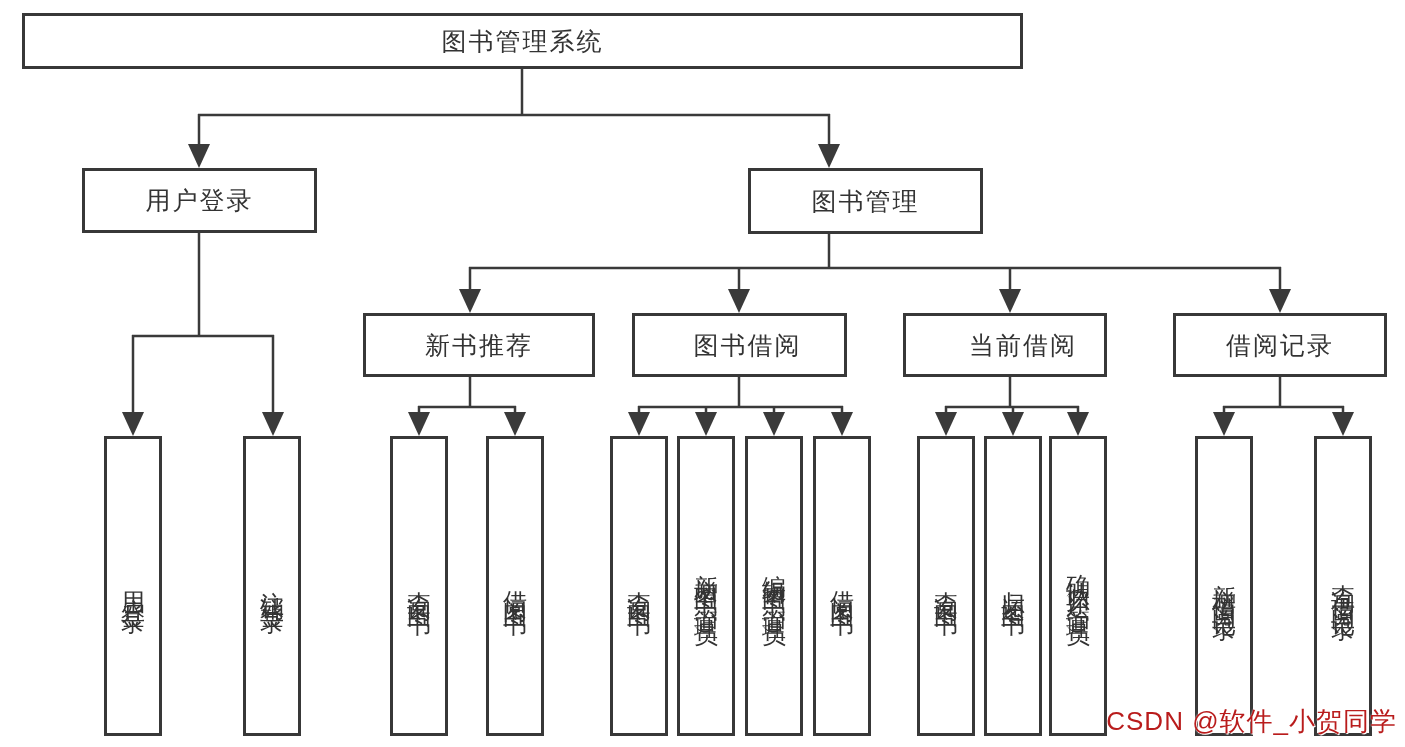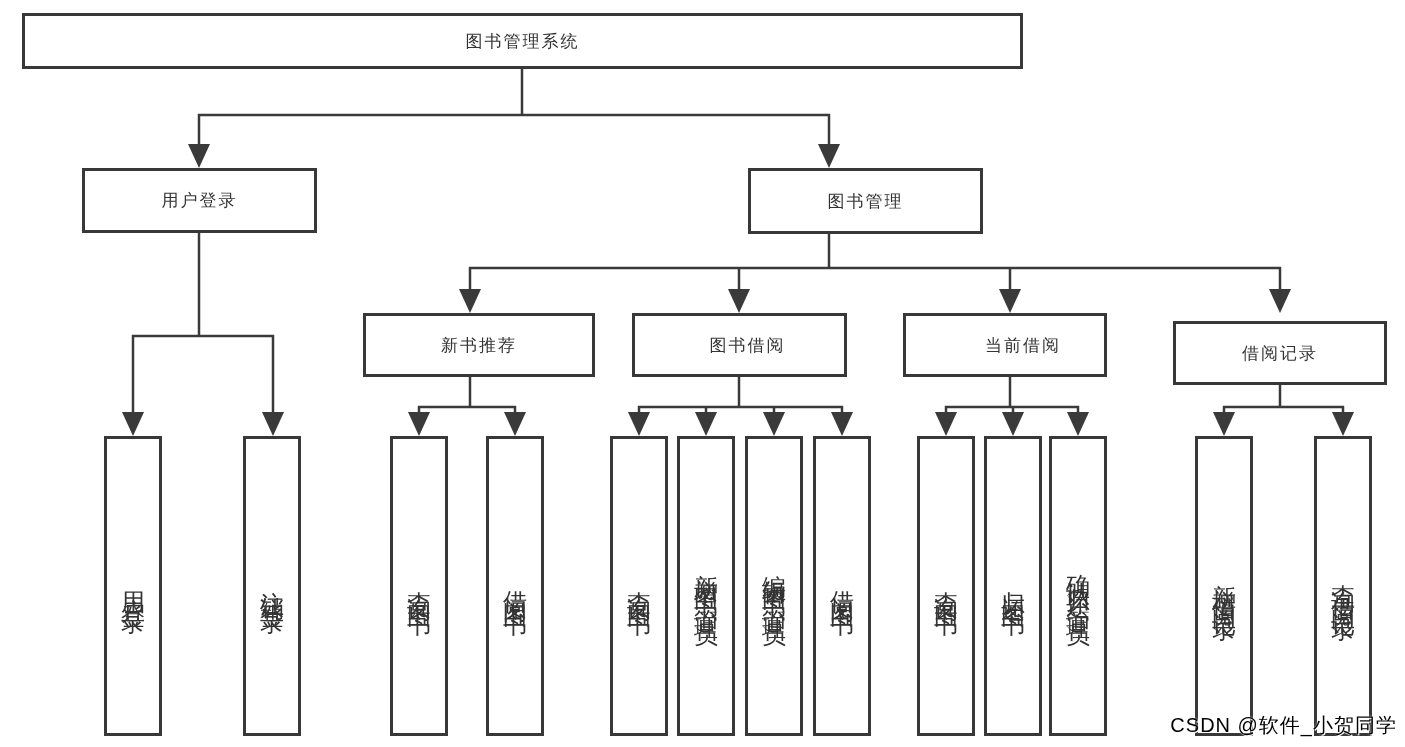--- a/index.html
+++ b/index.html
@@ -32,41 +32,41 @@
     position: absolute;
     border: 3px solid #383838;
     background: #ffffff;
     display: flex;
     align-items: center;
     justify-content: center;
     color: #333333;
     z-index: 2;
   }
   .node .hlabel {
-    font-size: 17px;
+    font-size: 25px;
     letter-spacing: 2px;
     white-space: nowrap;
     color: #333333;
   }
   .node .vlabel {
     writing-mode: vertical-rl;
     text-orientation: mixed;
     font-size: 24px;
     letter-spacing: 7px;
     line-height: 1;
     color: #333333;
     white-space: nowrap;
   }
 
   .watermark {
     position: absolute;
     right: 8px;
     bottom: 8px;
-    font-size: 20px;
-    color: #000000;
+    font-size: 26px;
+    color: #b91c1c;
     text-shadow: 0 0 2px #ffffff, 1px 1px 0 #ffffff;
     letter-spacing: 1px;
     z-index: 5;
     white-space: nowrap;
     text-align: right;
   }
 </style>
 </head>
 <body>
 
@@ -161,21 +161,21 @@
 
   <div class="node" style="left:363px; top:313px; width:232px; height:64px;">
     <span class="hlabel">新书推荐</span>
   </div>
   <div class="node" style="left:632px; top:313px; width:215px; height:64px;padding-left:16px;">
     <span class="hlabel">图书借阅</span>
   </div>
   <div class="node" style="left:903px; top:313px; width:204px; height:64px;padding-left:36px;">
     <span class="hlabel">当前借阅</span>
   </div>
-  <div class="node" style="left:1173px; top:313px; width:214px; height:64px;margin-top:8px;">
+  <div class="node" style="left:1173px; top:313px; width:214px; height:64px;">
     <span class="hlabel">借阅记录</span>
   </div>
 
   <div class="node" style="left:104px; top:436px; width:58px; height:300px;">
     <span class="vlabel">用户登录</span>
   </div>
   <div class="node" style="left:243px; top:436px; width:58px; height:300px;">
     <span class="vlabel">注销登录</span>
   </div>
 

